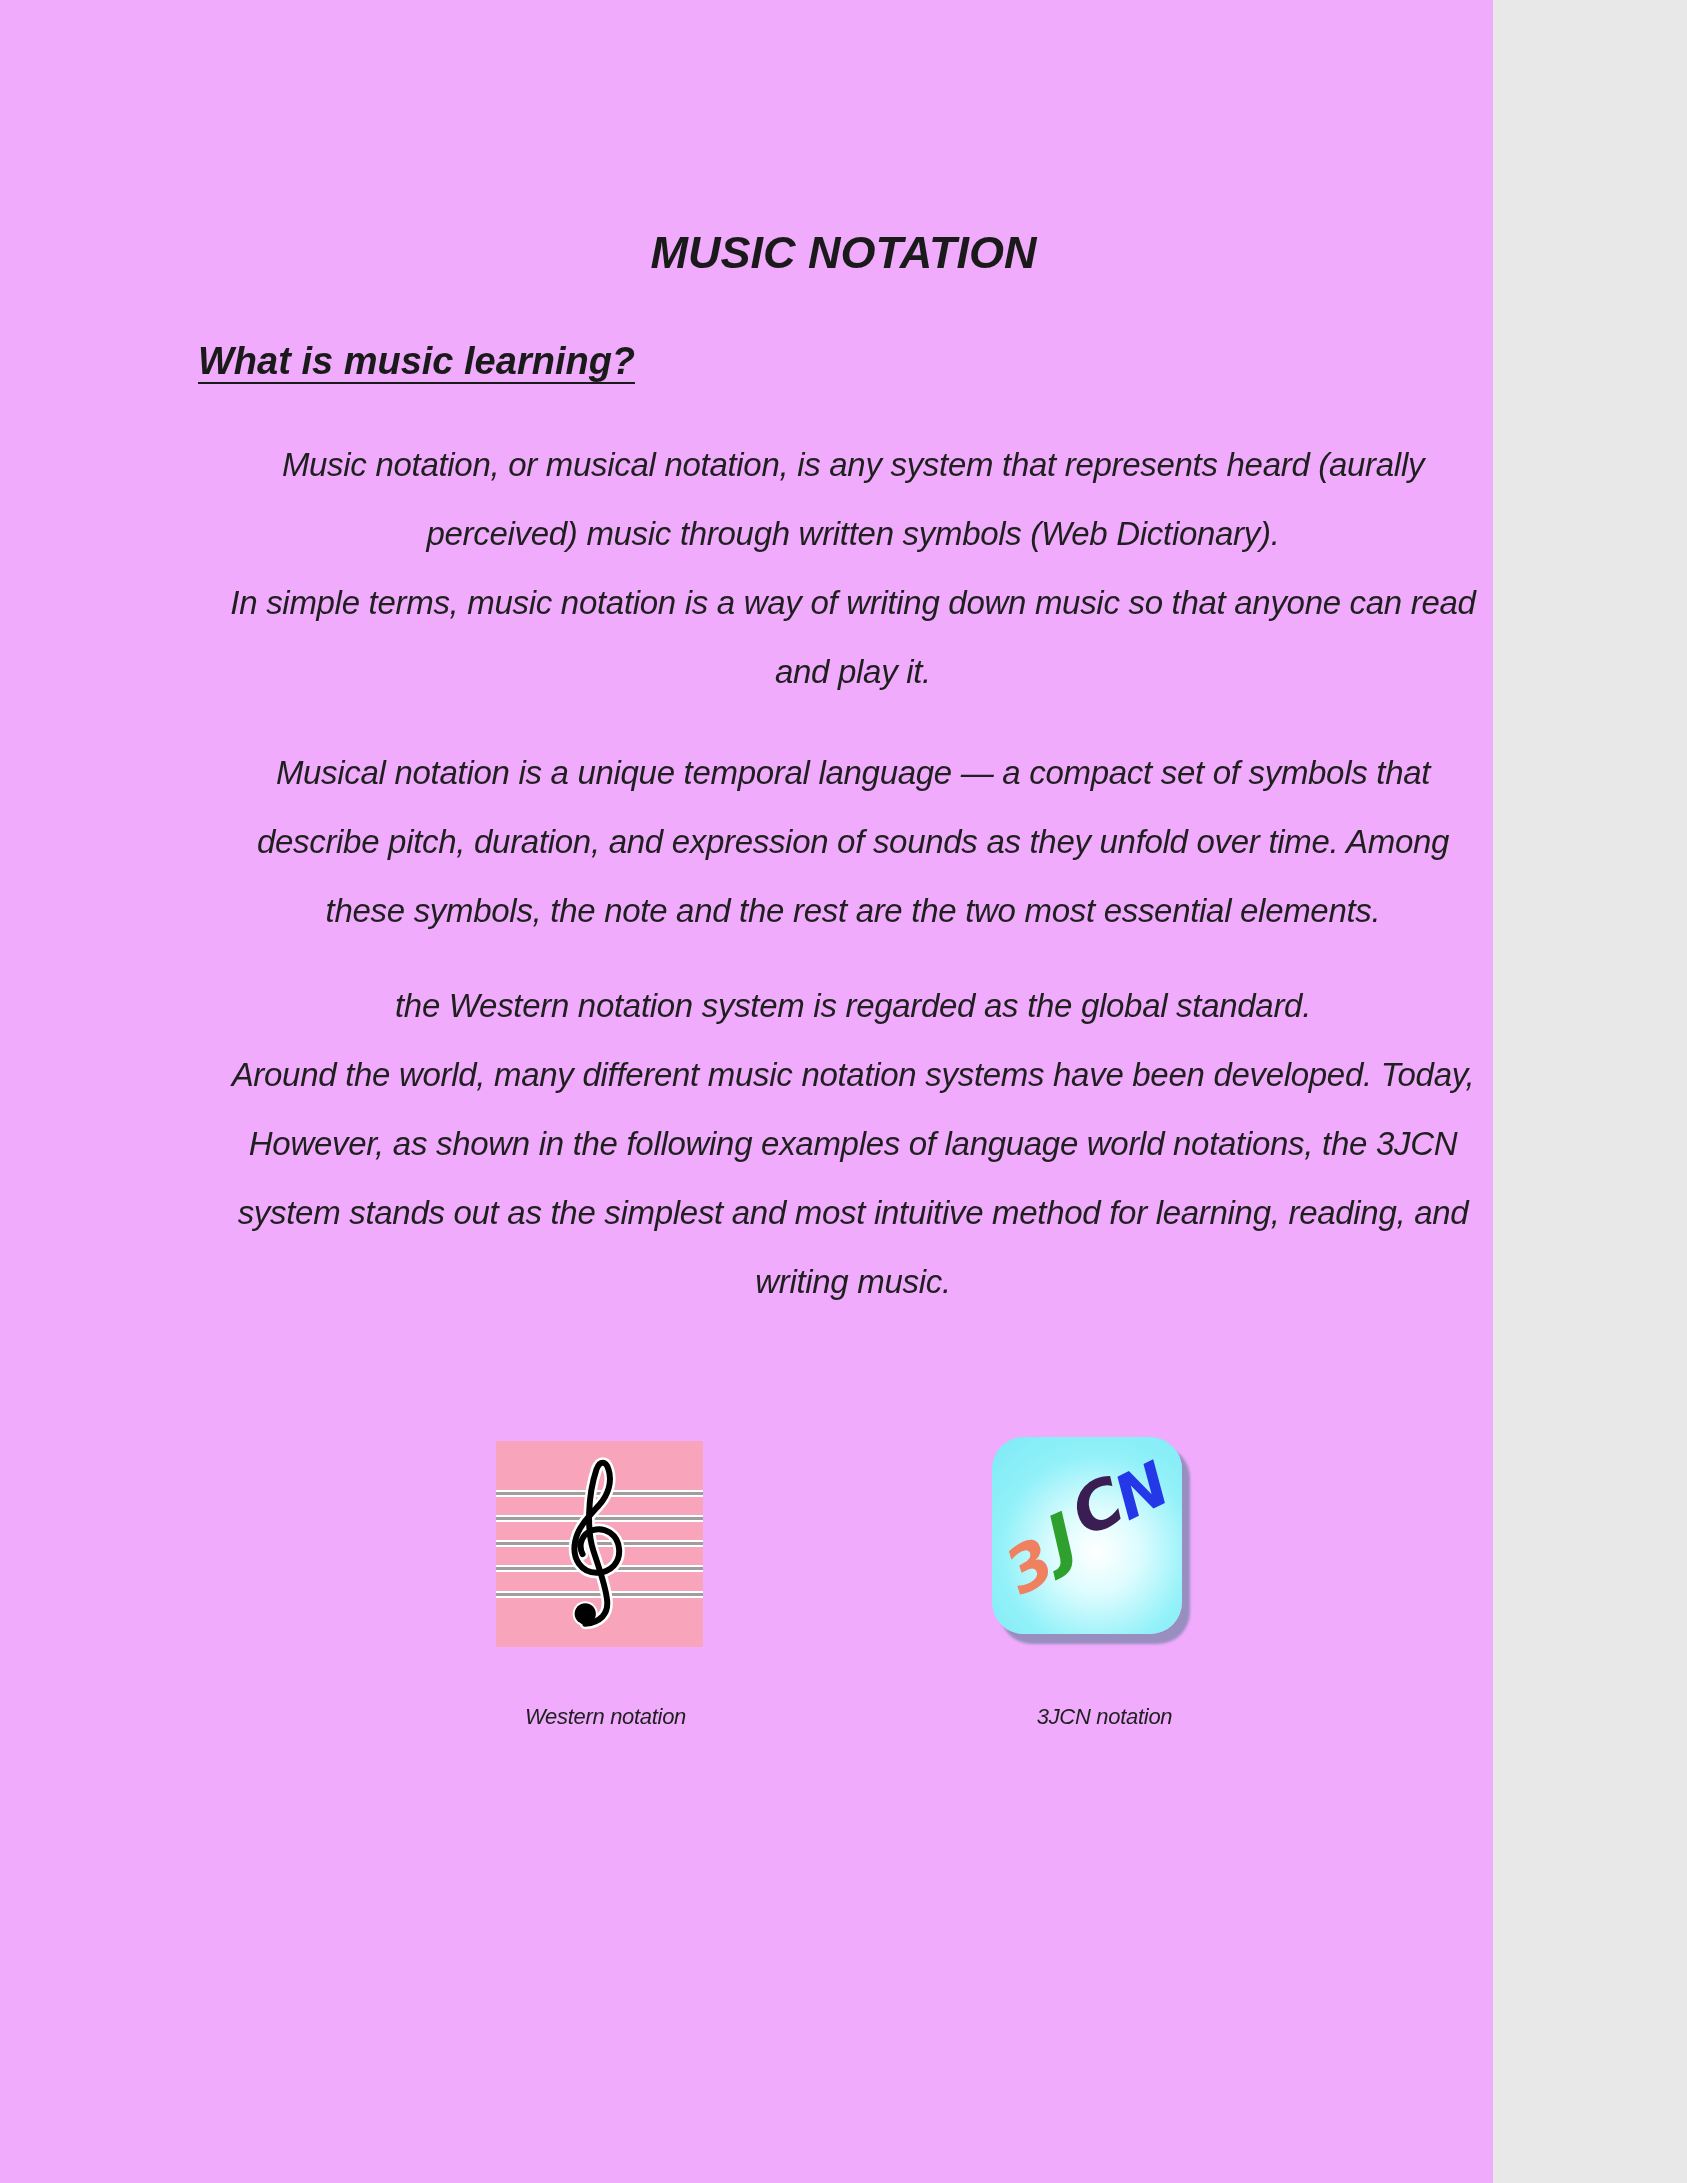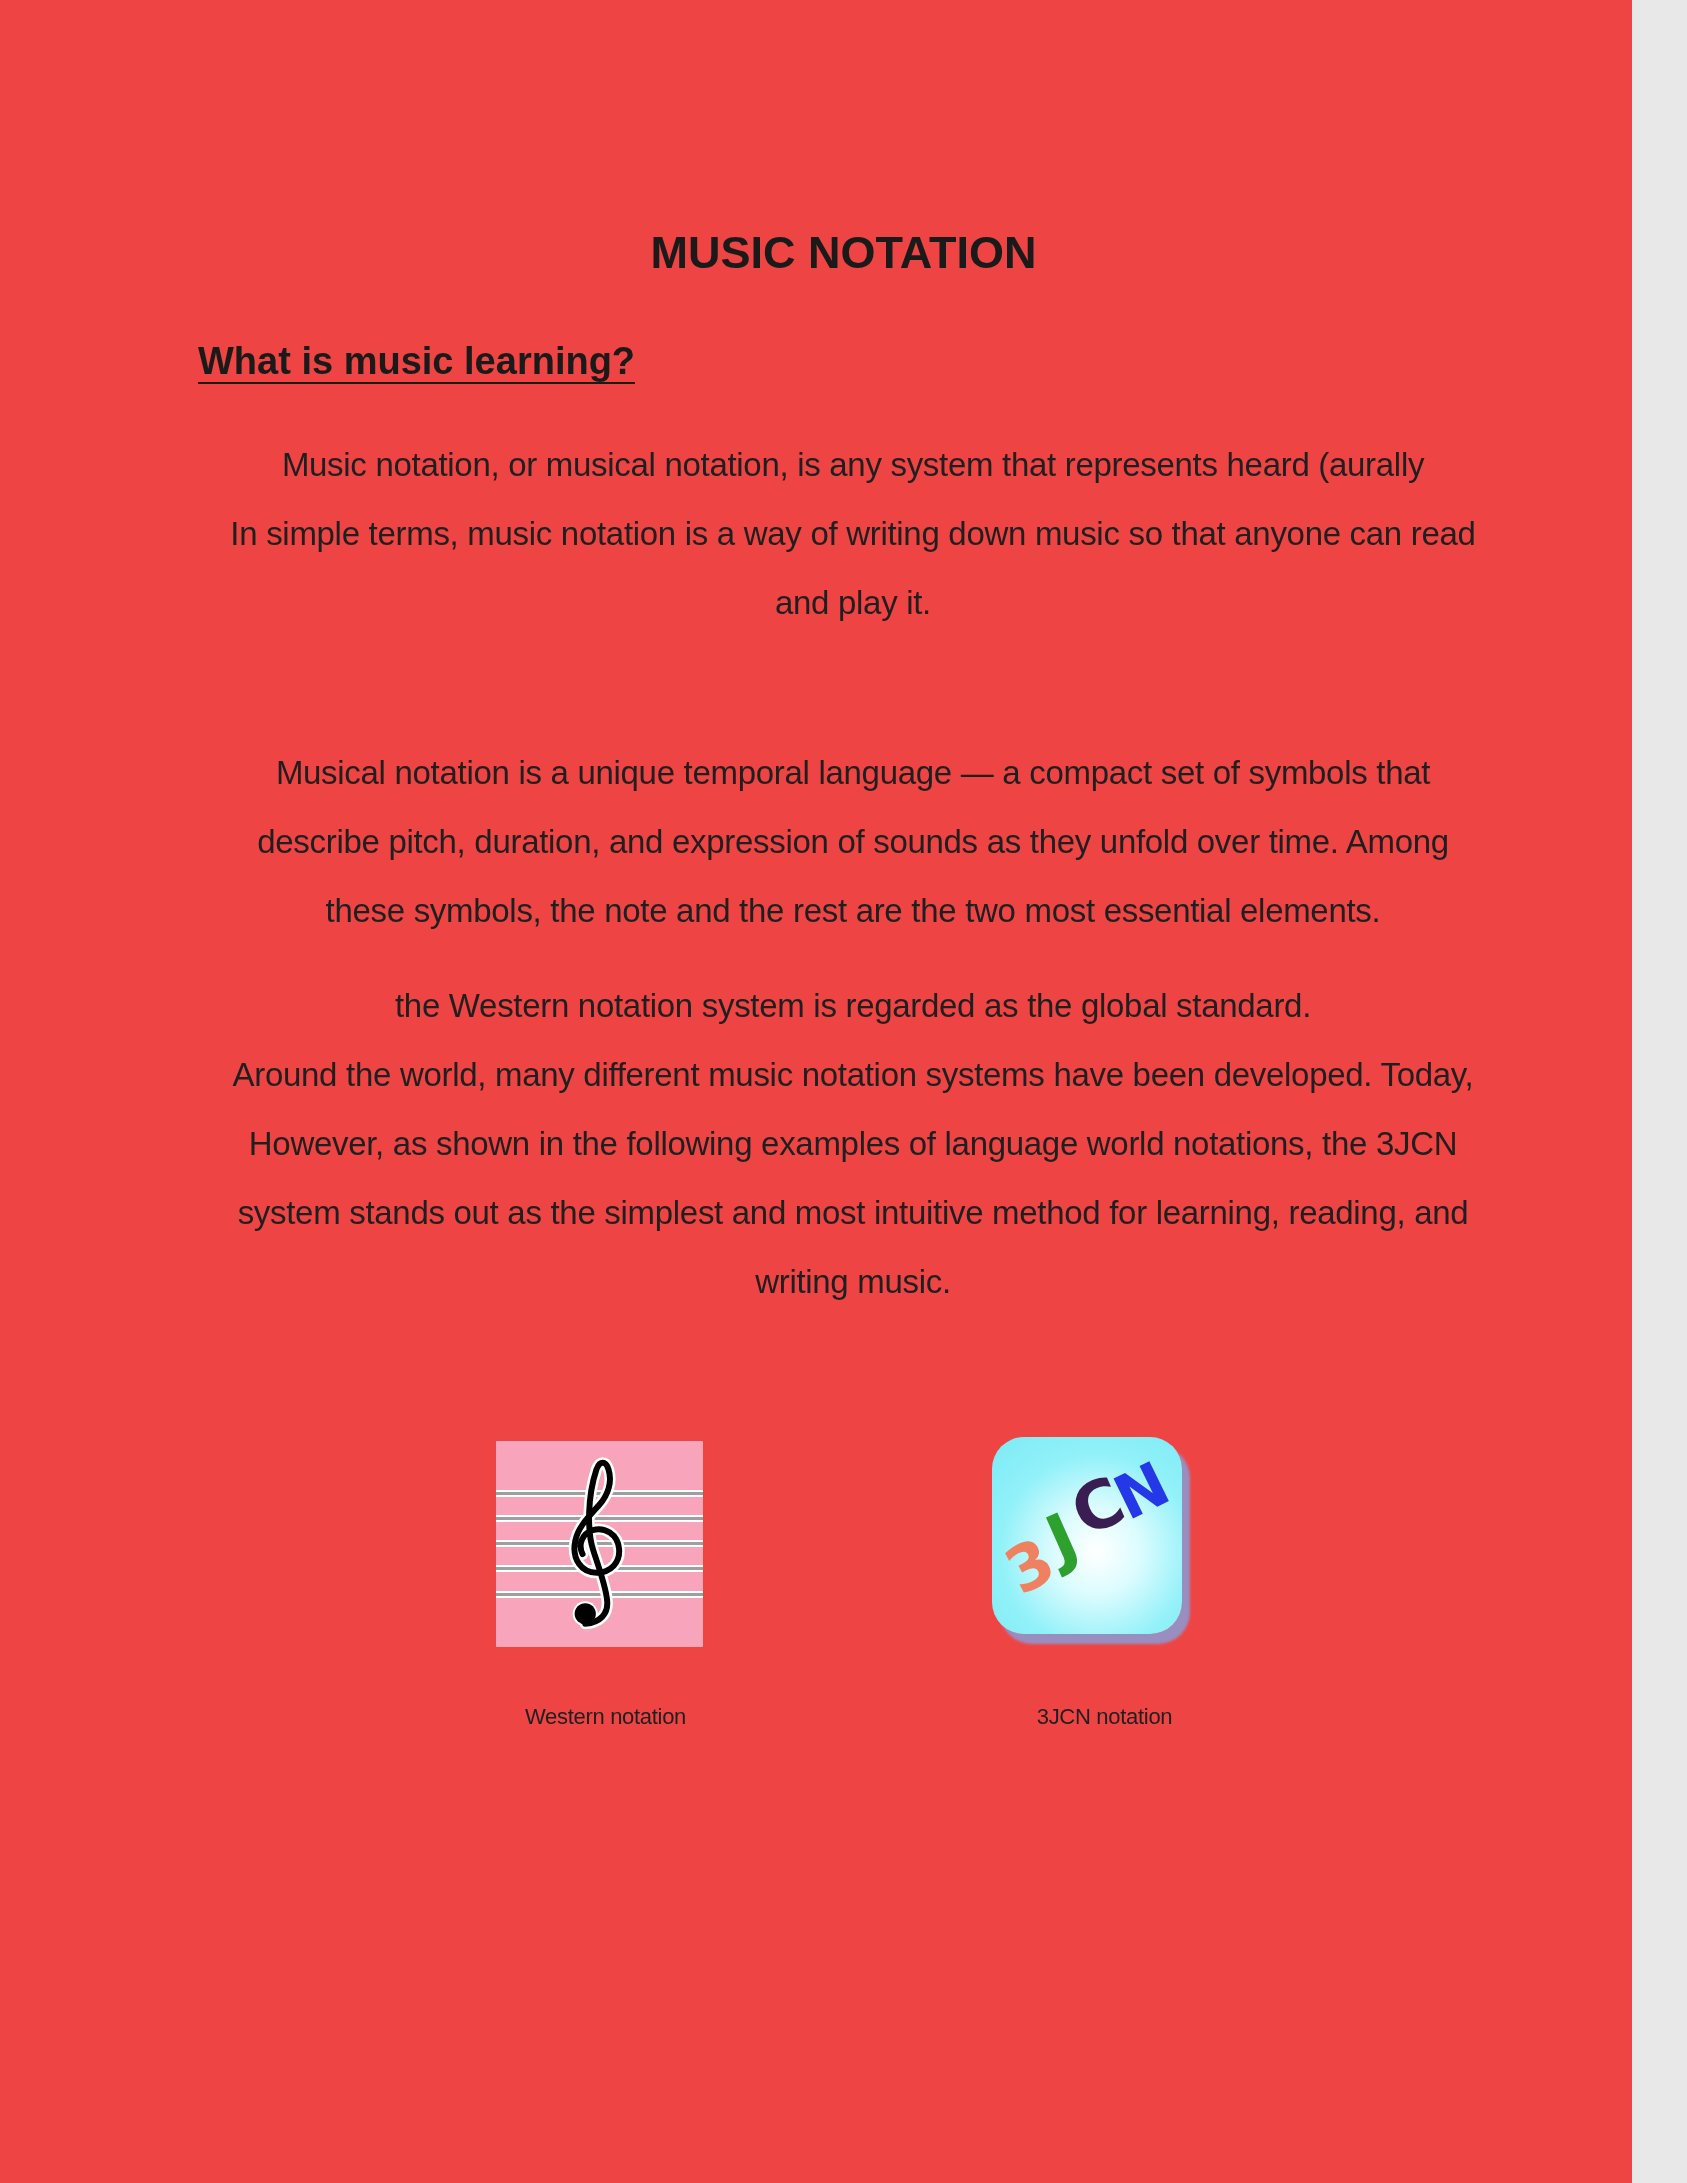--- a/index.html
+++ b/index.html
@@ -1,22 +1,23 @@
 <!DOCTYPE html>
 <html style="font-size:10.6px"><head>
 <meta charset="utf-8">
 <style>
   html,body { margin:0; padding:0; background:#e8e8e8; }
   .page {
     position:relative;
-    width:1632px; height:2183px;
-    background:#ef4444;
+    width:1493px; height:2183px;
+    background:#f0abfc;
     font-family:"Liberation Sans", sans-serif;
     color:#1e1e1e;
     overflow:hidden;
+    font-style:italic;
   }
   .doc-title {
     position:absolute; top:226px; left:0; width:1687px;
     text-align:center;
     font-size:45px; font-weight:bold; line-height:53px;
     color:#1a1a1a;
   }
   .section-heading {
     position:absolute; top:340px; left:198px;
     font-size:38px; font-weight:bold; line-height:42px;
@@ -88,20 +89,21 @@
 <div class="page">
 
   <div class="doc-title">MUSIC NOTATION</div>
 
   <div class="section-heading">
     <span class="underlined">What is music learning?</span>
   </div>
 
   <div class="para para-1">
     <div class="para-line">Music notation, or musical notation, is any system that represents heard (aurally</div>
+    <div class="para-line">perceived) music through written symbols (Web Dictionary).</div>
     <div class="para-line">In simple terms, music notation is a way of writing down music so that anyone can read</div>
     <div class="para-line">and play it.</div>
   </div>
 
   <div class="para para-2">
     <div class="para-line">Musical notation is a unique temporal language — a compact set of symbols that</div>
     <div class="para-line">describe pitch, duration, and expression of sounds as they unfold over time. Among</div>
     <div class="para-line">these symbols, the note and the rest are the two most essential elements.</div>
   </div>
 

